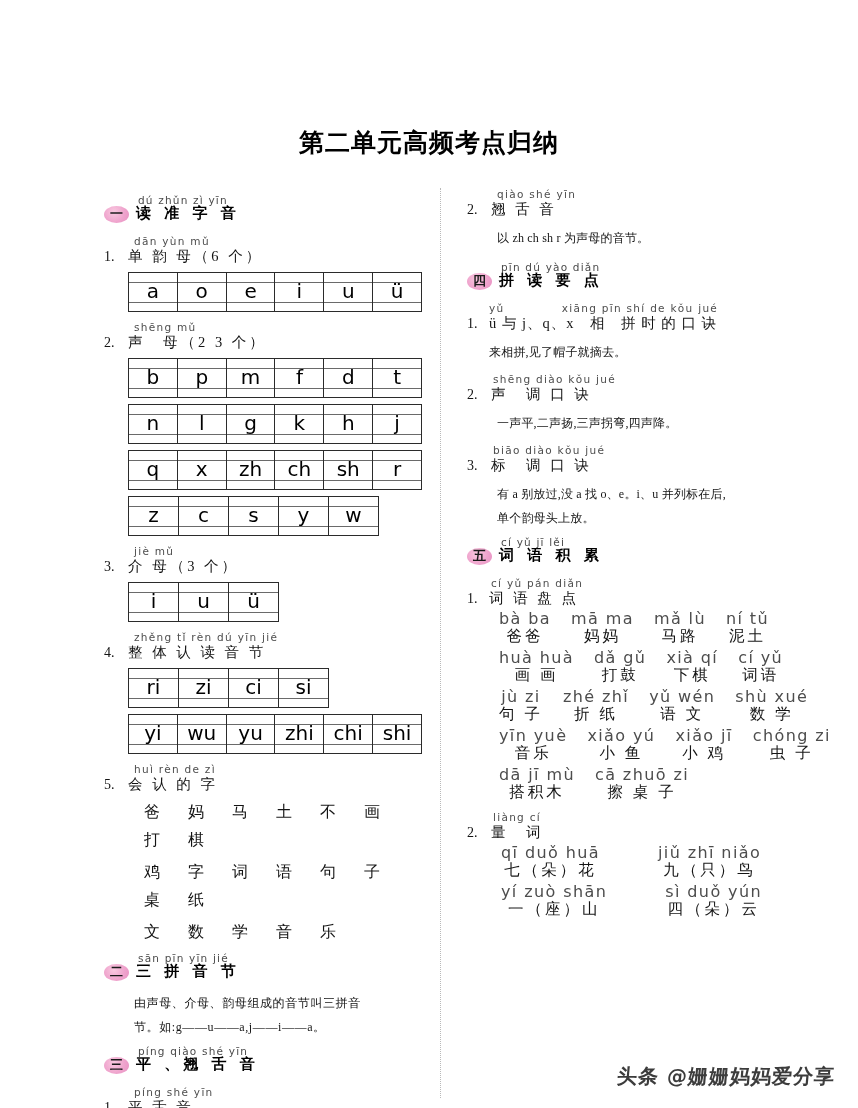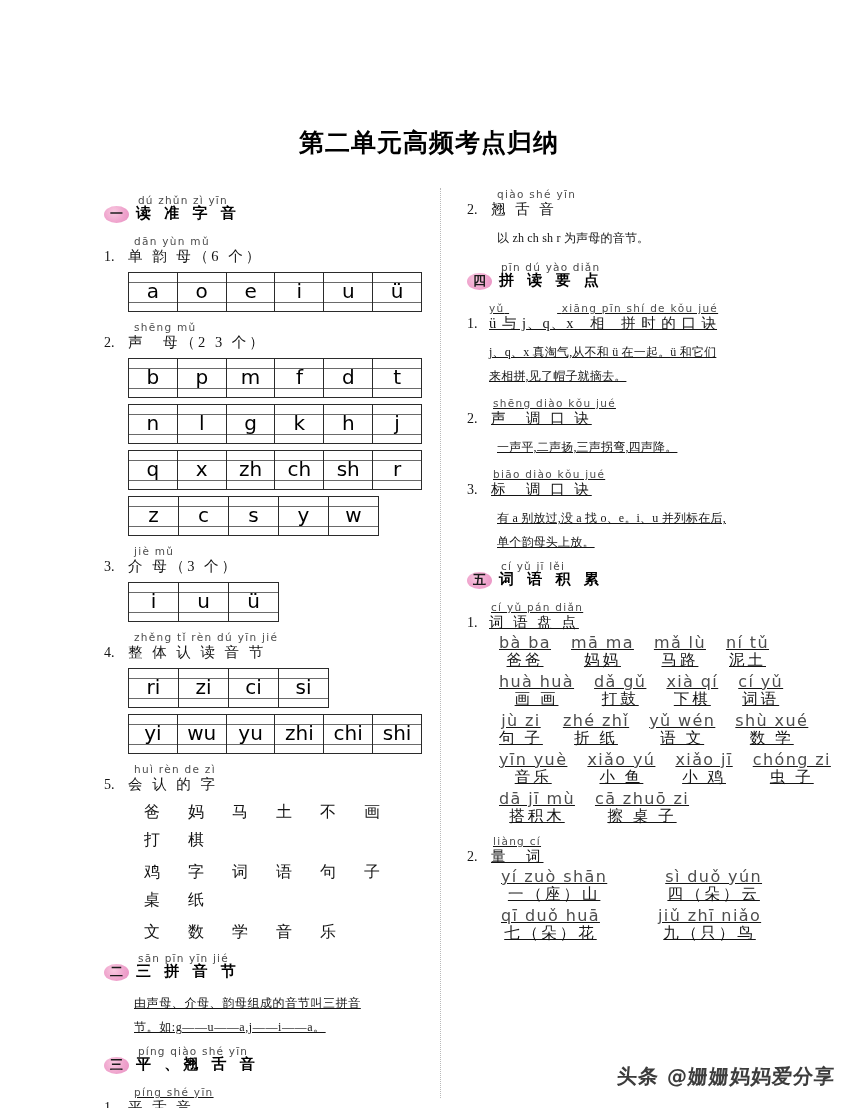--- a/index.html
+++ b/index.html
@@ -27,21 +27,21 @@
     position:absolute;top:188px;left:104px;
     width:672px;height:910px;
     display:flex;
   }
   .col{width:336px;position:relative;}
   .col-left{padding-right:18px;box-sizing:border-box;}
   .col-right{padding-left:26px;box-sizing:border-box;
     border-left:1px dotted #b9b9b9;}
 
   
-  .sec{margin-bottom:2px;position:relative;text-decoration:underline;}
+  .sec{margin-bottom:2px;position:relative;}
   .sec-head{position:relative;height:31px;margin-top:7px;}
   .sec-py{
     font-family:"DejaVu Sans", sans-serif;
     font-size:10.5px;color:#4a4a4a;
     position:absolute;left:34px;top:-1px;
     letter-spacing:1.2px;white-space:nowrap;
   }
   .badge{
     position:absolute;left:0;top:11px;
     width:25px;height:17px;border-radius:50%;
@@ -520,21 +520,20 @@
         <div class="item">
           <div class="item-py" style="margin-left:22px">
             <span>yǔ</span>
             <span style="display:inline-block;width:48px"></span>
             <span>xiāng pīn shí de kǒu jué</span>
           </div>
           <div class="item-line" style="letter-spacing:1px">
             <span class="item-no" style="width:22px">1.</span><span>ü 与 j、q、x　相　拼 时 的 口 诀</span>
           </div>
           <div class="para para-tight" style="margin-left:22px">
-              <div>j、q、x 真淘气,从不和 ü 在一起。ü 和它们</div>
               <div>来相拼,见了帽子就摘去。</div>
             </div>
         </div>
 
         <div class="item">
           <div class="item-py" style="margin-left:26px">shēng diào kǒu jué</div>
           <div class="item-line">
             <span class="item-no">2.</span><span class="item-label">声　调 口 诀</span>
           </div>
           <div class="para para-tight">
@@ -654,38 +653,38 @@
         </div>
 
         <div class="item">
           <div class="item-py" style="margin-left:26px">liàng cí</div>
           <div class="item-line">
             <span class="item-no">2.</span><span class="item-label">量　词</span>
           </div>
           <div class="wordgrid" style="margin-left:34px">
               <div class="wordrow">
                 <div class="wordcell" style="margin-right: 58px;">
+                  <div class="w-py">qī  duǒ  huā</div>
+                  <div class="w-cn">七（朵）花</div>
+                </div>
+                <div class="wordcell" style="margin-right: 58px;">
+                  <div class="w-py">jiǔ  zhī  niǎo</div>
+                  <div class="w-cn">九（只）鸟</div>
+                </div>
+              </div>
+              <div class="wordrow">
+                <div class="wordcell" style="margin-right: 58px;">
                   <div class="w-py">yí  zuò  shān</div>
                   <div class="w-cn">一（座）山</div>
                 </div>
                 <div class="wordcell" style="margin-right: 58px;">
                   <div class="w-py">sì  duǒ  yún</div>
                   <div class="w-cn">四（朵）云</div>
                 </div>
               </div>
-              <div class="wordrow">
-                <div class="wordcell" style="margin-right: 58px;">
-                  <div class="w-py">qī  duǒ  huā</div>
-                  <div class="w-cn">七（朵）花</div>
-                </div>
-                <div class="wordcell" style="margin-right: 58px;">
-                  <div class="w-py">jiǔ  zhī  niǎo</div>
-                  <div class="w-cn">九（只）鸟</div>
-                </div>
-              </div>
             </div>
         </div>
       </div>
 
     </div>
   </div>
 
   <div class="watermark">头条 @姗姗妈妈爱分享</div>
 </div>
 

